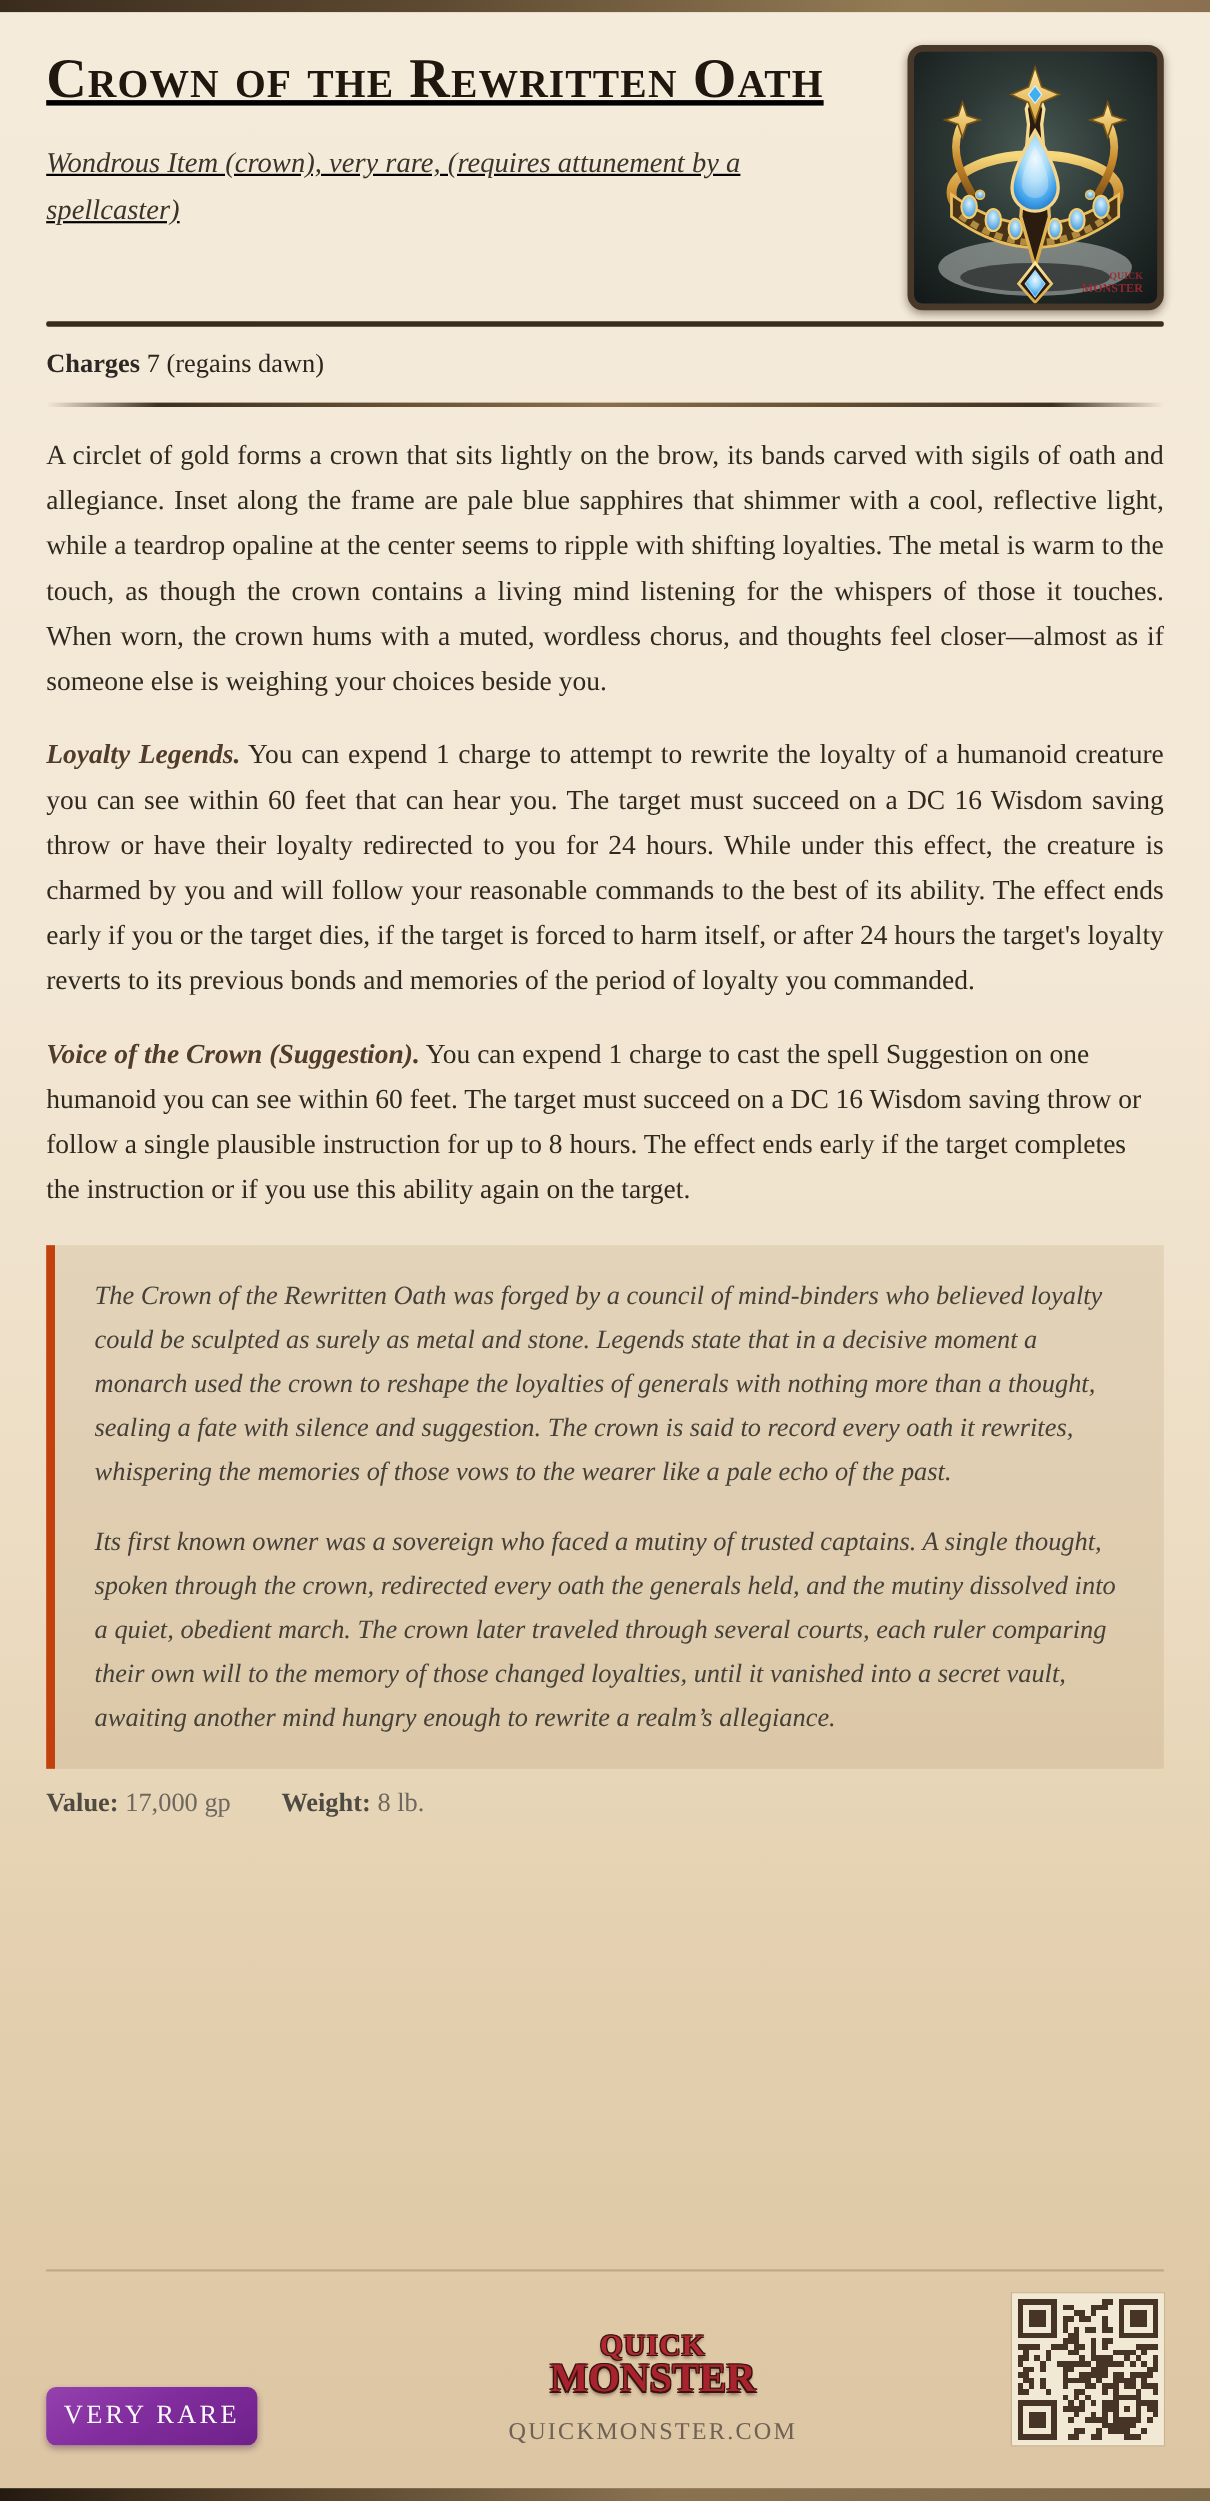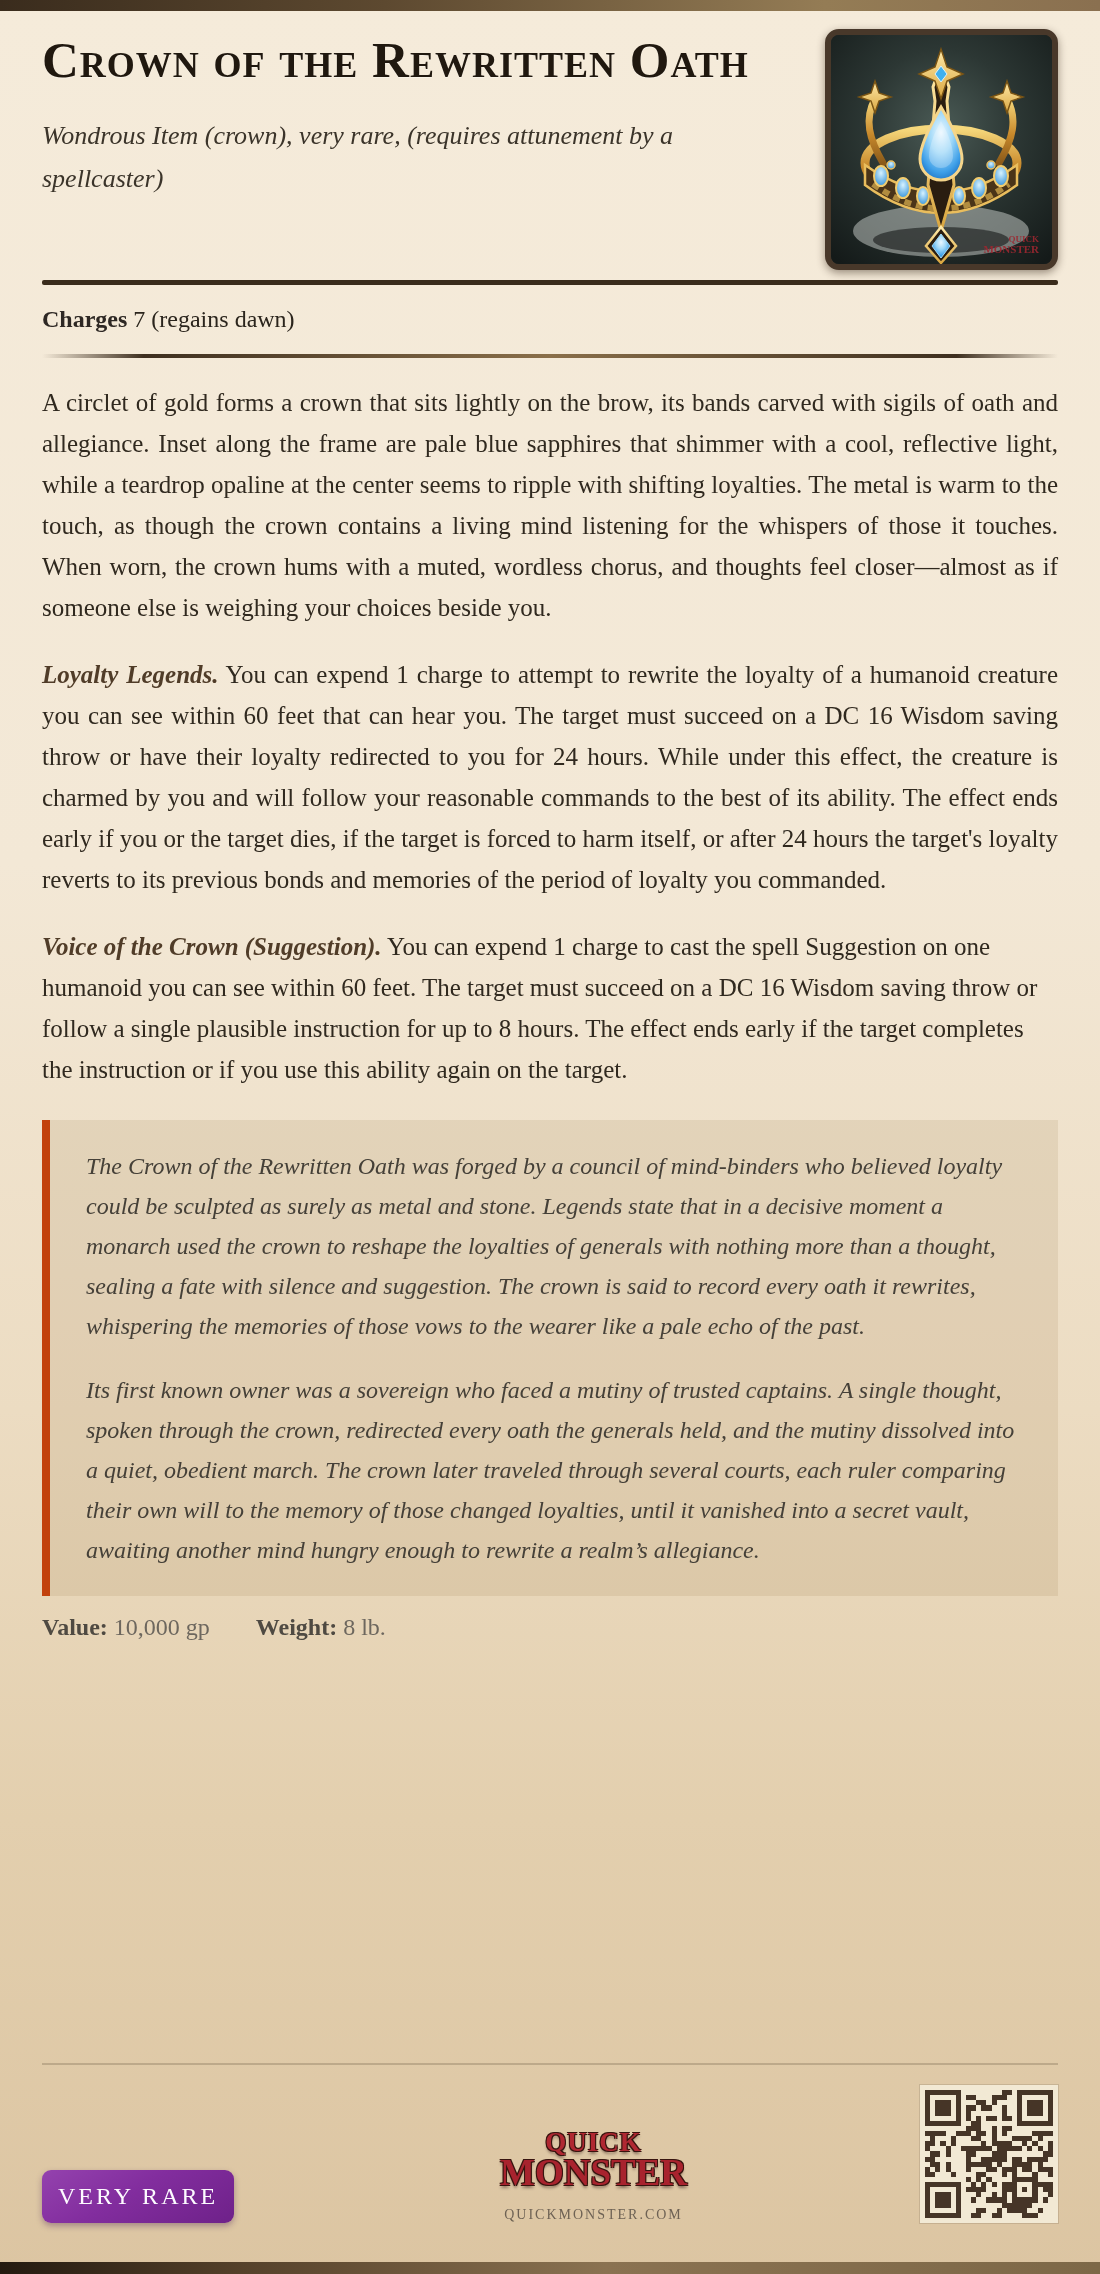--- a/index.html
+++ b/index.html
@@ -7,21 +7,21 @@
     width:1100px;height:2274px;position:relative;overflow:hidden;
     font-family:"Liberation Serif",serif;
     background:linear-gradient(180deg,#f5ebda 0%,#f3e8d6 38%,#ecdcc2 62%,#e3cfae 80%,#dcc5a2 100%);
   }
   .top-bar{height:11px;width:100%;
     background:linear-gradient(90deg,#3a2c1d 0%,#5d4930 35%,#947c55 75%,#8a7050 100%);}
   .bottom-bar{position:absolute;bottom:0;left:0;width:100%;height:12px;
     background:linear-gradient(90deg,#241a10 0%,#55412a 22%,#8a7251 55%,#7d6847 100%);}
   .container{padding:0 42px;}
   
-  .header{display:flex;gap:44px;align-items:flex-start;margin-top:18px;}
+  .header{display:flex;gap:44px;align-items:flex-start;margin-top:30px;text-decoration:underline;}
   .header-left{flex:1;min-width:0;}
   h1.title{
     margin:0 0 24px 0;font-size:51px;line-height:1.22;font-weight:700;
     font-variant:small-caps;letter-spacing:1px;color:#20180f;
     text-shadow:0 1px 0 rgba(255,255,255,.35);}
   .subtitle{font-size:26px;line-height:1.65;font-style:italic;color:#3b342a;max-width:700px;}
   .art-frame{
     flex:none;width:221px;height:229px;border:6px solid #48382a;border-radius:14px;
     overflow:hidden;background:#1c2322;box-shadow:0 3px 8px rgba(40,25,10,.45);}
   
@@ -51,21 +51,21 @@
     display:inline-block;padding:13px 16px;border-radius:9px;
     background:linear-gradient(150deg,#9442ae 0%,#822d9e 45%,#6e2189 100%);
     color:#fdfbff;font-size:24px;letter-spacing:3px;font-variant:small-caps;
     font-weight:400;box-shadow:0 3px 6px rgba(60,20,80,.35);text-transform:none;}
   .badge-col{width:225px;}
   .logo-col{flex:1;text-align:center;}
   .logo-top{font-weight:700;font-size:27px;letter-spacing:1px;line-height:.95;color:#b02832;
     text-shadow:-1px -1px 0 #38140f,1px -1px 0 #38140f,-1px 1px 0 #38140f,1px 1px 0 #38140f,0 3px 3px rgba(30,5,5,.45);}
   .logo-bottom{font-weight:700;font-size:37px;letter-spacing:0;line-height:1;margin-top:-2px;color:#a8232e;
     text-shadow:-1px -1px 0 #38140f,1px -1px 0 #38140f,-1px 1px 0 #38140f,1px 1px 0 #38140f,0 3px 3px rgba(30,5,5,.45);}
-  .website{margin-top:16px;font-size:14px;letter-spacing:2px;color:#6e6254;}
+  .website{margin-top:16px;font-size:22px;letter-spacing:2px;color:#6e6254;}
   .qr-col{width:138px;height:138px;background:#f2e9d4;padding:0;box-shadow:0 0 0 1px rgba(70,53,39,.15);}
 </style>
 </head>
 <body>
 
 <div class="top-bar"></div>
 
 <div class="container">
 
   <div class="header">
@@ -168,21 +168,21 @@
 
 
   <div class="lore-box">
     <p>The Crown of the Rewritten Oath was forged by a council of mind-binders who believed loyalty could be sculpted as surely as metal and stone. Legends state that in a decisive moment a monarch used the crown to reshape the loyalties of generals with nothing more than a thought, sealing a fate with silence and suggestion. The crown is said to record every oath it rewrites, whispering the memories of those vows to the wearer like a pale echo of the past.</p>
     <p>Its first known owner was a sovereign who faced a mutiny of trusted captains. A single thought, spoken through the crown, redirected every oath the generals held, and the mutiny dissolved into a quiet, obedient march. The crown later traveled through several courts, each ruler comparing their own will to the memory of those changed loyalties, until it vanished into a secret vault, awaiting another mind hungry enough to rewrite a realm’s allegiance.</p>
   </div>
 
   <div class="stats-row">
     <span class="s-lbl">Value:</span>
     <span> </span>
-    <span>10,000 gp</span>
+    <span>17,000 gp</span>
     <span class="gap"></span>
     <span class="s-lbl">Weight:</span>
     <span> </span>
     <span>8 lb.</span>
   </div>
 
 </div>
 
 <div class="footer-wrap">
   <div class="footer-divider"></div>

